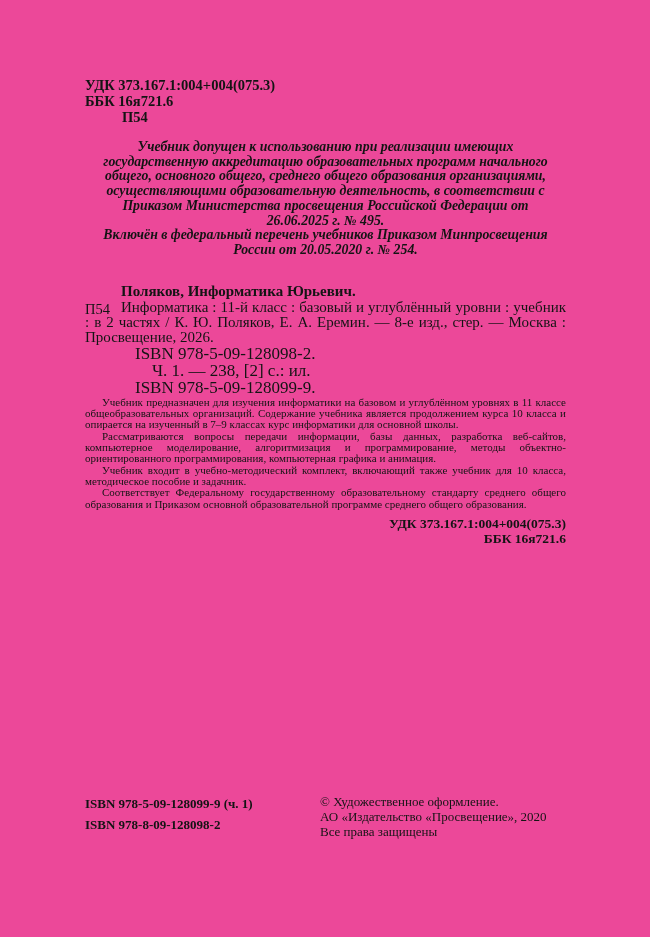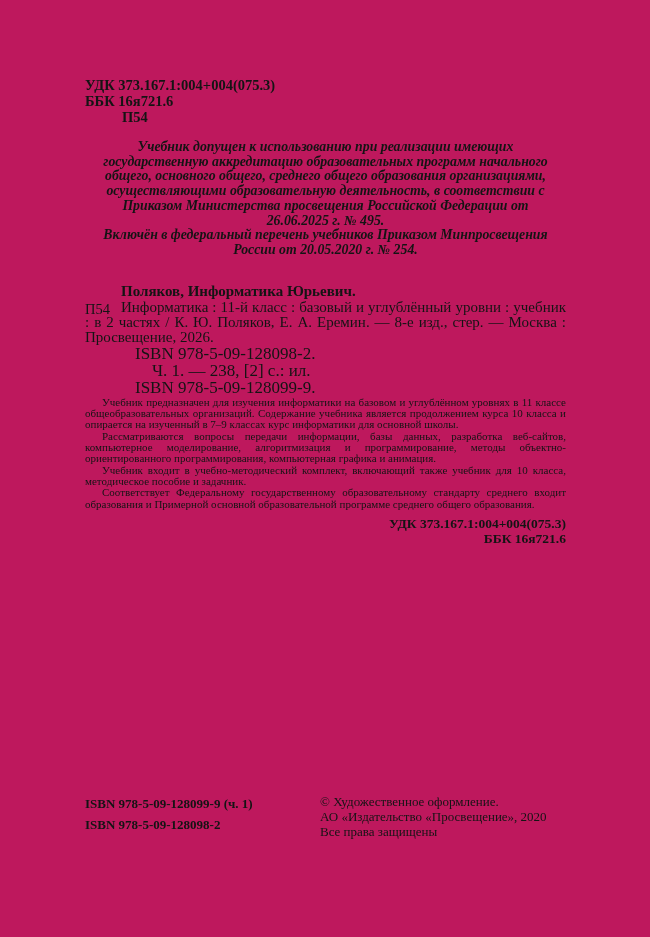--- a/index.html
+++ b/index.html
@@ -4,21 +4,21 @@
 <style>
   html, body {
     margin: 0;
     padding: 0;
     background: #ffffff;
   }
   .page {
     position: relative;
     width: 650px;
     height: 937px;
-    background: #be185d;
+    background: #ec4899;
     font-family: "Liberation Serif", "DejaVu Serif", serif;
     color: #141414;
     box-sizing: border-box;
     overflow: hidden;
   }
   .content {
     position: absolute;
     left: 85px;
     top: 78px;
     width: 481px;
@@ -132,34 +132,34 @@
       <p class="entry-desc">Информатика : 11-й класс : базовый и углублённый уровни : учебник : в 2 частях / К. Ю. Поляков, Е. А. Еремин. — 8-е изд., стер. — Москва : Просвещение, 2026.</p>
       <p class="entry-line ind-50">ISBN 978-5-09-128098-2.</p>
       <p class="entry-line ind-67">Ч. 1. — 238, [2] с.: ил.</p>
       <p class="entry-line ind-50">ISBN 978-5-09-128099-9.</p>
     </div>
 
     <div class="annotation">
       <p>Учебник предназначен для изучения информатики на базовом и углублённом уровнях в 11 классе общеобразовательных организаций. Содержание учебника является продолжением курса 10 класса и опирается на изученный в 7–9 классах курс информатики для основной школы.</p>
       <p>Рассматриваются вопросы передачи информации, базы данных, разработка веб-сайтов, компьютерное моделирование, алгоритмизация и программирование, методы объектно-ориентированного программирования, компьютерная графика и анимация.</p>
       <p>Учебник входит в учебно-методический комплект, включающий также учебник для 10 класса, методическое пособие и задачник.</p>
-      <p>Соответствует Федеральному государственному образовательному стандарту среднего входит образования и Примерной основной образовательной программе среднего общего образования.</p>
+      <p>Соответствует Федеральному государственному образовательному стандарту среднего общего образования и Приказом основной образовательной программе среднего общего образования.</p>
     </div>
 
     <div class="footer-codes">
       <div>УДК 373.167.1:004+004(075.3)</div>
       <div>ББК 16я721.6</div>
     </div>
 
   </div>
 
   <div class="bottom">
     <div class="bottom-left">
       <p>ISBN 978-5-09-128099-9 (ч. 1)</p>
-      <p>ISBN 978-5-09-128098-2</p>
+      <p>ISBN 978-8-09-128098-2</p>
     </div>
     <div class="bottom-right">
       <p>© Художественное оформление.</p>
       <p class="hang">АО «Издательство «Просвещение», 2020</p>
       <p class="hang">Все права защищены</p>
     </div>
   </div>
 </div>
 
 </body></html>

